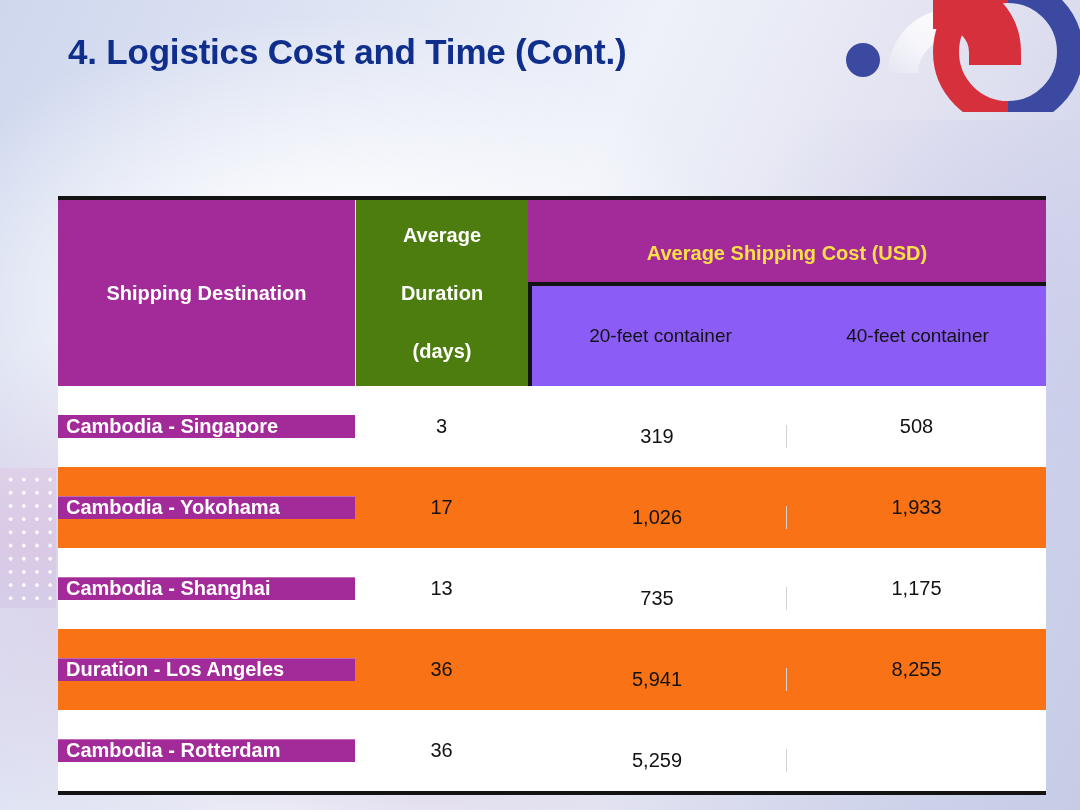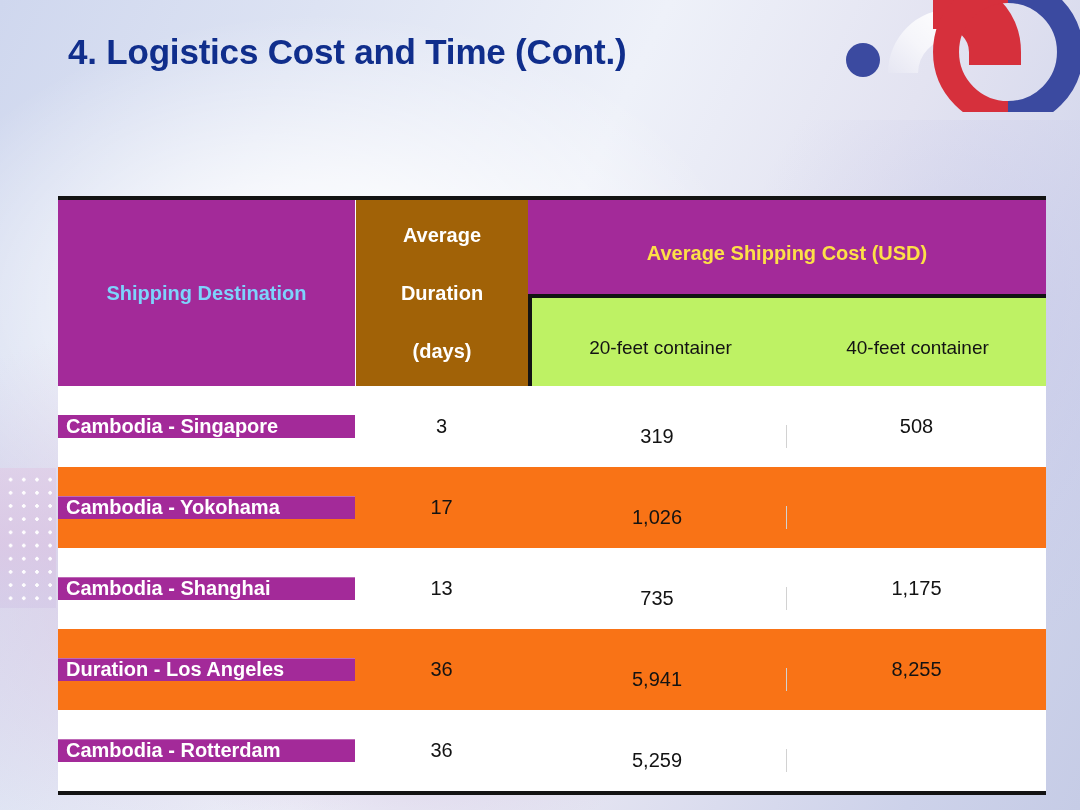--- a/index.html
+++ b/index.html
@@ -119,36 +119,36 @@
     position: absolute;
     left: 0; top: 0;
     width: 297px; height: 186px;
     background: #a32a99;
     display: flex;
     align-items: center;
     justify-content: center;
     box-sizing: border-box;
   }
   .th-dest span {
-    color: #7dd3fc;
+    color: #ffffff;
     font-size: 20px;
     font-weight: bold;
     text-align: center;
   }
   .th-sep {
     position: absolute;
     left: 297px; top: 0;
     width: 1px; height: 186px;
     background: rgba(255,255,255,0.45);
   }
   .th-dur {
     position: absolute;
     left: 298px; top: 0;
     width: 172px; height: 186px;
-    background: #a16207;
+    background: #4d7c0f;
     display: flex;
     align-items: center;
     justify-content: center;
     box-sizing: border-box;
   }
   .th-dur span {
     color: #ffffff;
     font-size: 20px;
     font-weight: bold;
     text-align: center;
@@ -171,26 +171,25 @@
     justify-content: center;
     color: #fde047;
     font-size: 20px;
     font-weight: bold;
     text-align: center;
   }
   .th-sub {
     position: absolute;
     left: 470px; top: 82px;
     width: 518px; height: 104px;
-    background: #bef264;
+    background: #8b5cf6;
     border-top: 4px solid #131313;
     border-left: 4px solid #131313;
     box-sizing: border-box;
     display: flex;
-    margin-top: 12px;
   }
   .th-sub > div {
     flex: 1;
     display: flex;
     align-items: center;
     justify-content: center;
     font-size: 19px;
     color: #131313;
     font-weight: 400;
     text-align: center;
@@ -319,20 +318,21 @@
         <div class="td-cost first">319</div>
         <div class="td-cost">508</div>
       </div>
 
       <div class="trow even">
         <div class="td-dest">
             <span>Cambodia - Yokohama</span>
           </div>
         <div class="td-dur">17</div>
         <div class="td-cost first">1,026</div>
+        <div class="td-cost">1,933</div>
       </div>
 
       <div class="trow odd">
         <div class="td-dest">
             <span>Cambodia - Shanghai</span>
           </div>
         <div class="td-dur">13</div>
         <div class="td-cost first">735</div>
         <div class="td-cost">1,175</div>
       </div>

